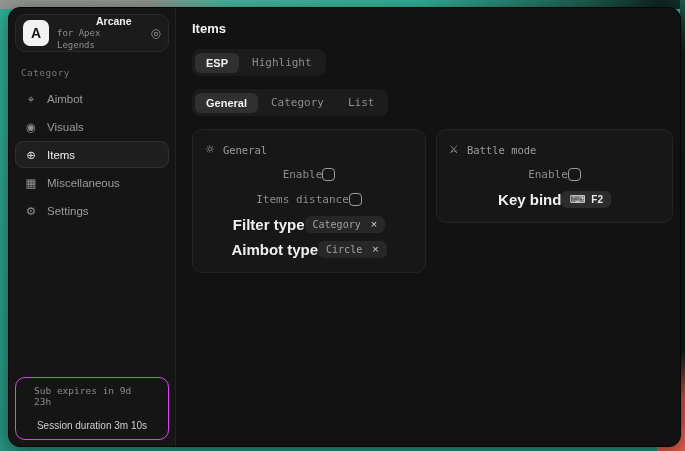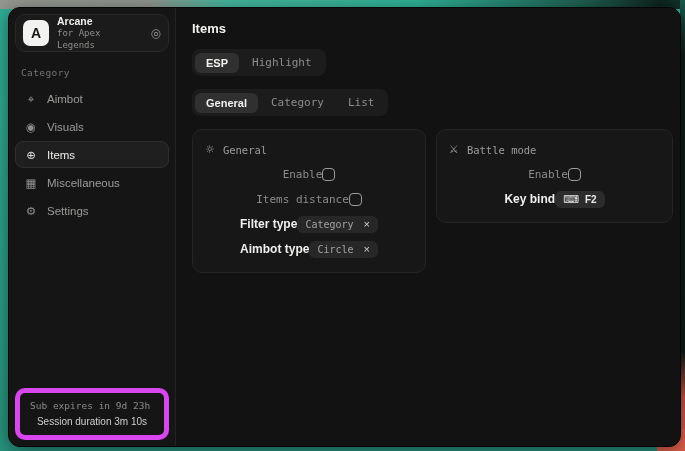--- a/index.html
+++ b/index.html
@@ -52,21 +52,21 @@
   }
   .logo {
     width: 26px; height: 26px; flex: none;
     background: #f2f2f0;
     border-radius: 7px;
     color: #161616;
     font-weight: bold; font-size: 14px;
     display: flex; align-items: center; justify-content: center;
   }
   .side-header .titles { flex: 1; line-height: 1.25; }
-  .app-name { font-size: 10.5px; font-weight: bold; color: #f0f0ee; }
+  .app-name { font-size: 10.5px; font-weight: bold; color: #f0f0ee; margin-left: 39px; }
   .app-sub  { font-size: 9px; color: #8e8e8c; font-family: "DejaVu Sans Mono", monospace; }
   .target-ico { color: #9a9a9a; font-size: 12px; font-family: "DejaVu Sans", sans-serif; cursor: pointer; }
   .section-label {
     margin: 15px 6px 7px;
     font-family: "DejaVu Sans Mono", monospace;
     font-size: 9.5px; color: #757572; letter-spacing: .4px;
   }
   .nav { display: flex; flex-direction: column; gap: 1px; }
   .nav-item {
     display: flex; align-items: center; gap: 9px;
@@ -81,24 +81,24 @@
     font-family: "DejaVu Sans", sans-serif; color: #8f8f8d;
   }
   .nav-item.active {
     background: #1e1f1e;
     border-color: #2e2f2e;
     color: #ededeb;
   }
   .nav-item.active .ni { color: #d8d8d6; }
   .side-spacer { flex: 1; }
   .side-footer {
-    border: 5px solid #d946ef;
+    border: 1px solid #d946ef;
     border-radius: 10px;
-    padding: 7px 10px 8px;
-    display: flex; flex-direction: column; gap: 5px;
+    padding: 7px 18px 8px;
+    display: flex; flex-direction: column; gap: 13px;
   }
   .foot1 { font-family: "DejaVu Sans Mono", monospace; font-size: 9.5px; color: #8b8b89; }
   .foot2 { font-size: 10px; color: #cfcfcd; text-align: center; }
   
   .main { flex: 1; background: #111211; padding: 13px 16px; }
   .page-title { font-size: 13px; font-weight: bold; color: #f2f2f0; }
   .seg-group {
     display: inline-flex; align-items: center; gap: 2px;
     background: #1b1c1b; border-radius: 8px; padding: 3px;
   }
@@ -126,21 +126,21 @@
     display: flex; align-items: center; gap: 8px;
     margin: 5px 0 6px;
   }
   .panel-head .pi { font-family: "DejaVu Sans", sans-serif; font-size: 11px; color: #9a9a98; }
   .panel-title { font-family: "DejaVu Sans Mono", monospace; font-size: 10.5px; color: #9c9c9a; }
   .row {
     display: flex; align-items: center; justify-content: center;
     min-height: 24px; margin-top: 1px;
   }
   .lbl-muted { font-family: "DejaVu Sans Mono", monospace; font-size: 11px; color: #8d8d8b; }
-  .lbl-bright { font-size: 12px; font-weight: 600; color: #efefed; }
+  .lbl-bright { font-size: 15px; font-weight: 600; color: #efefed; }
   .checkbox {
     width: 13px; height: 13px;
     border: 1.5px solid #9c9c9a;
     border-radius: 4px;
     cursor: pointer;
   }
   .select-badge {
     display: inline-flex; align-items: center; gap: 10px;
     background: #262726; border-radius: 6px;
     padding: 3px 8px; cursor: pointer;

